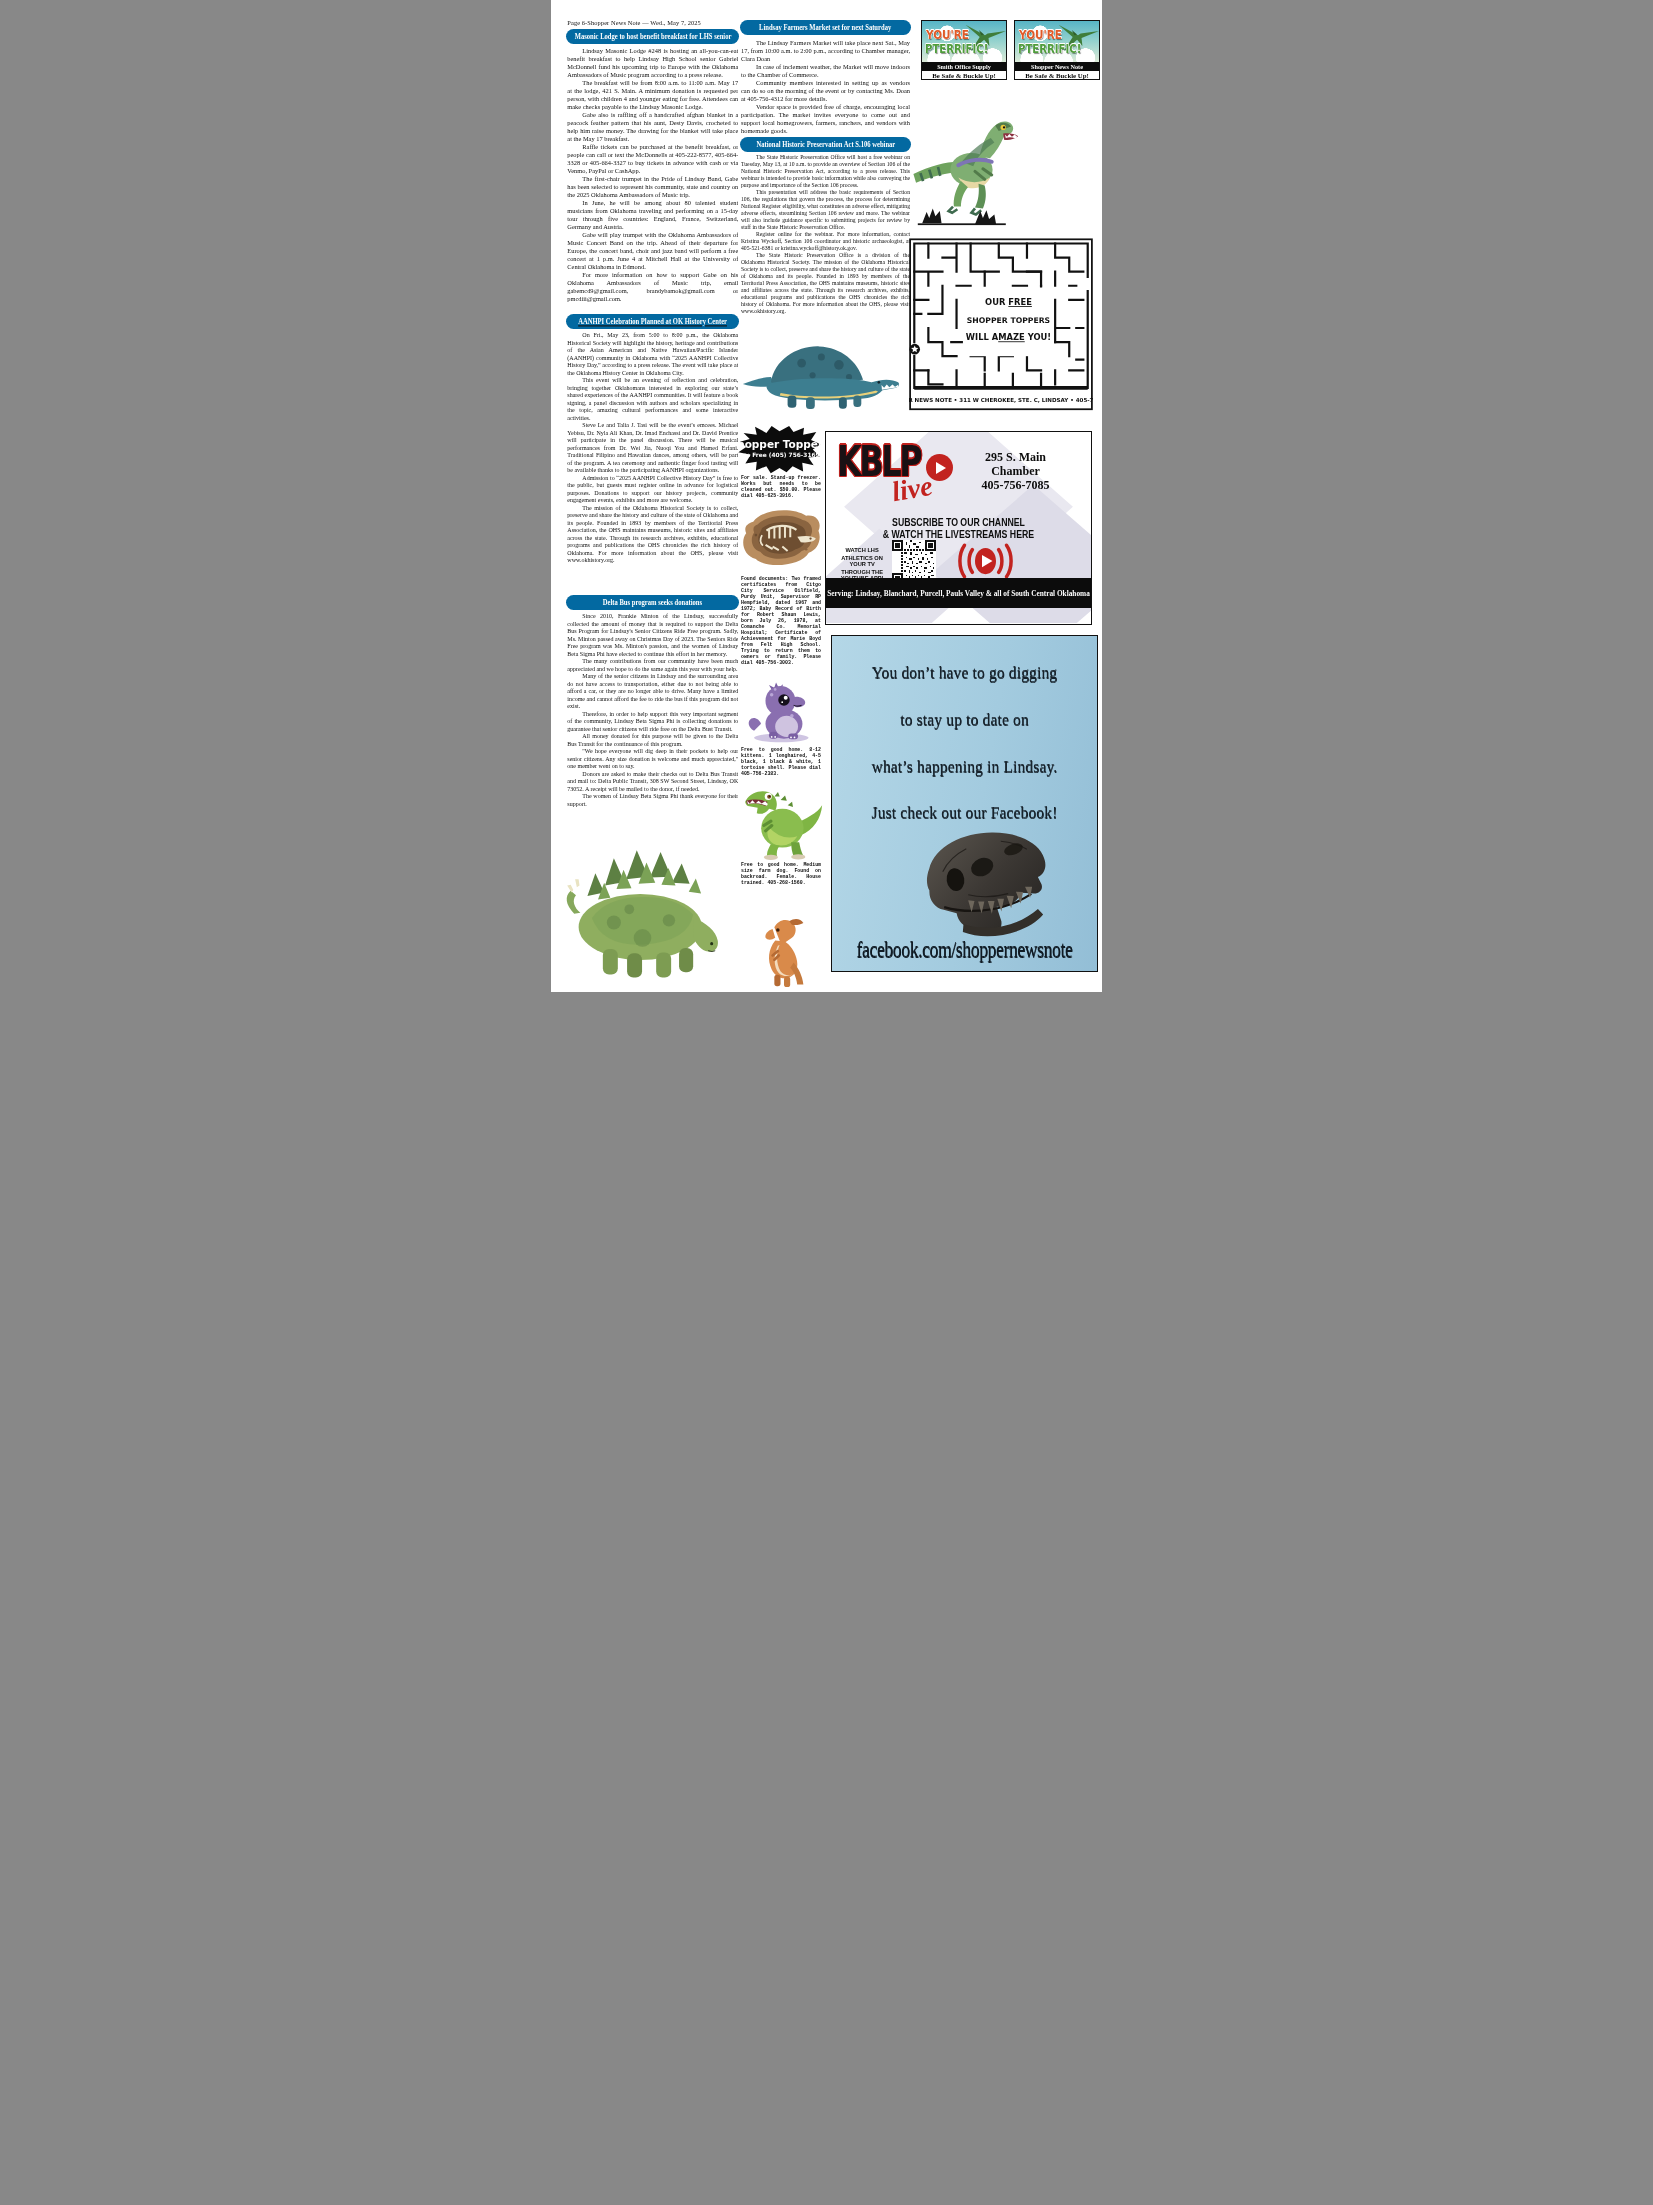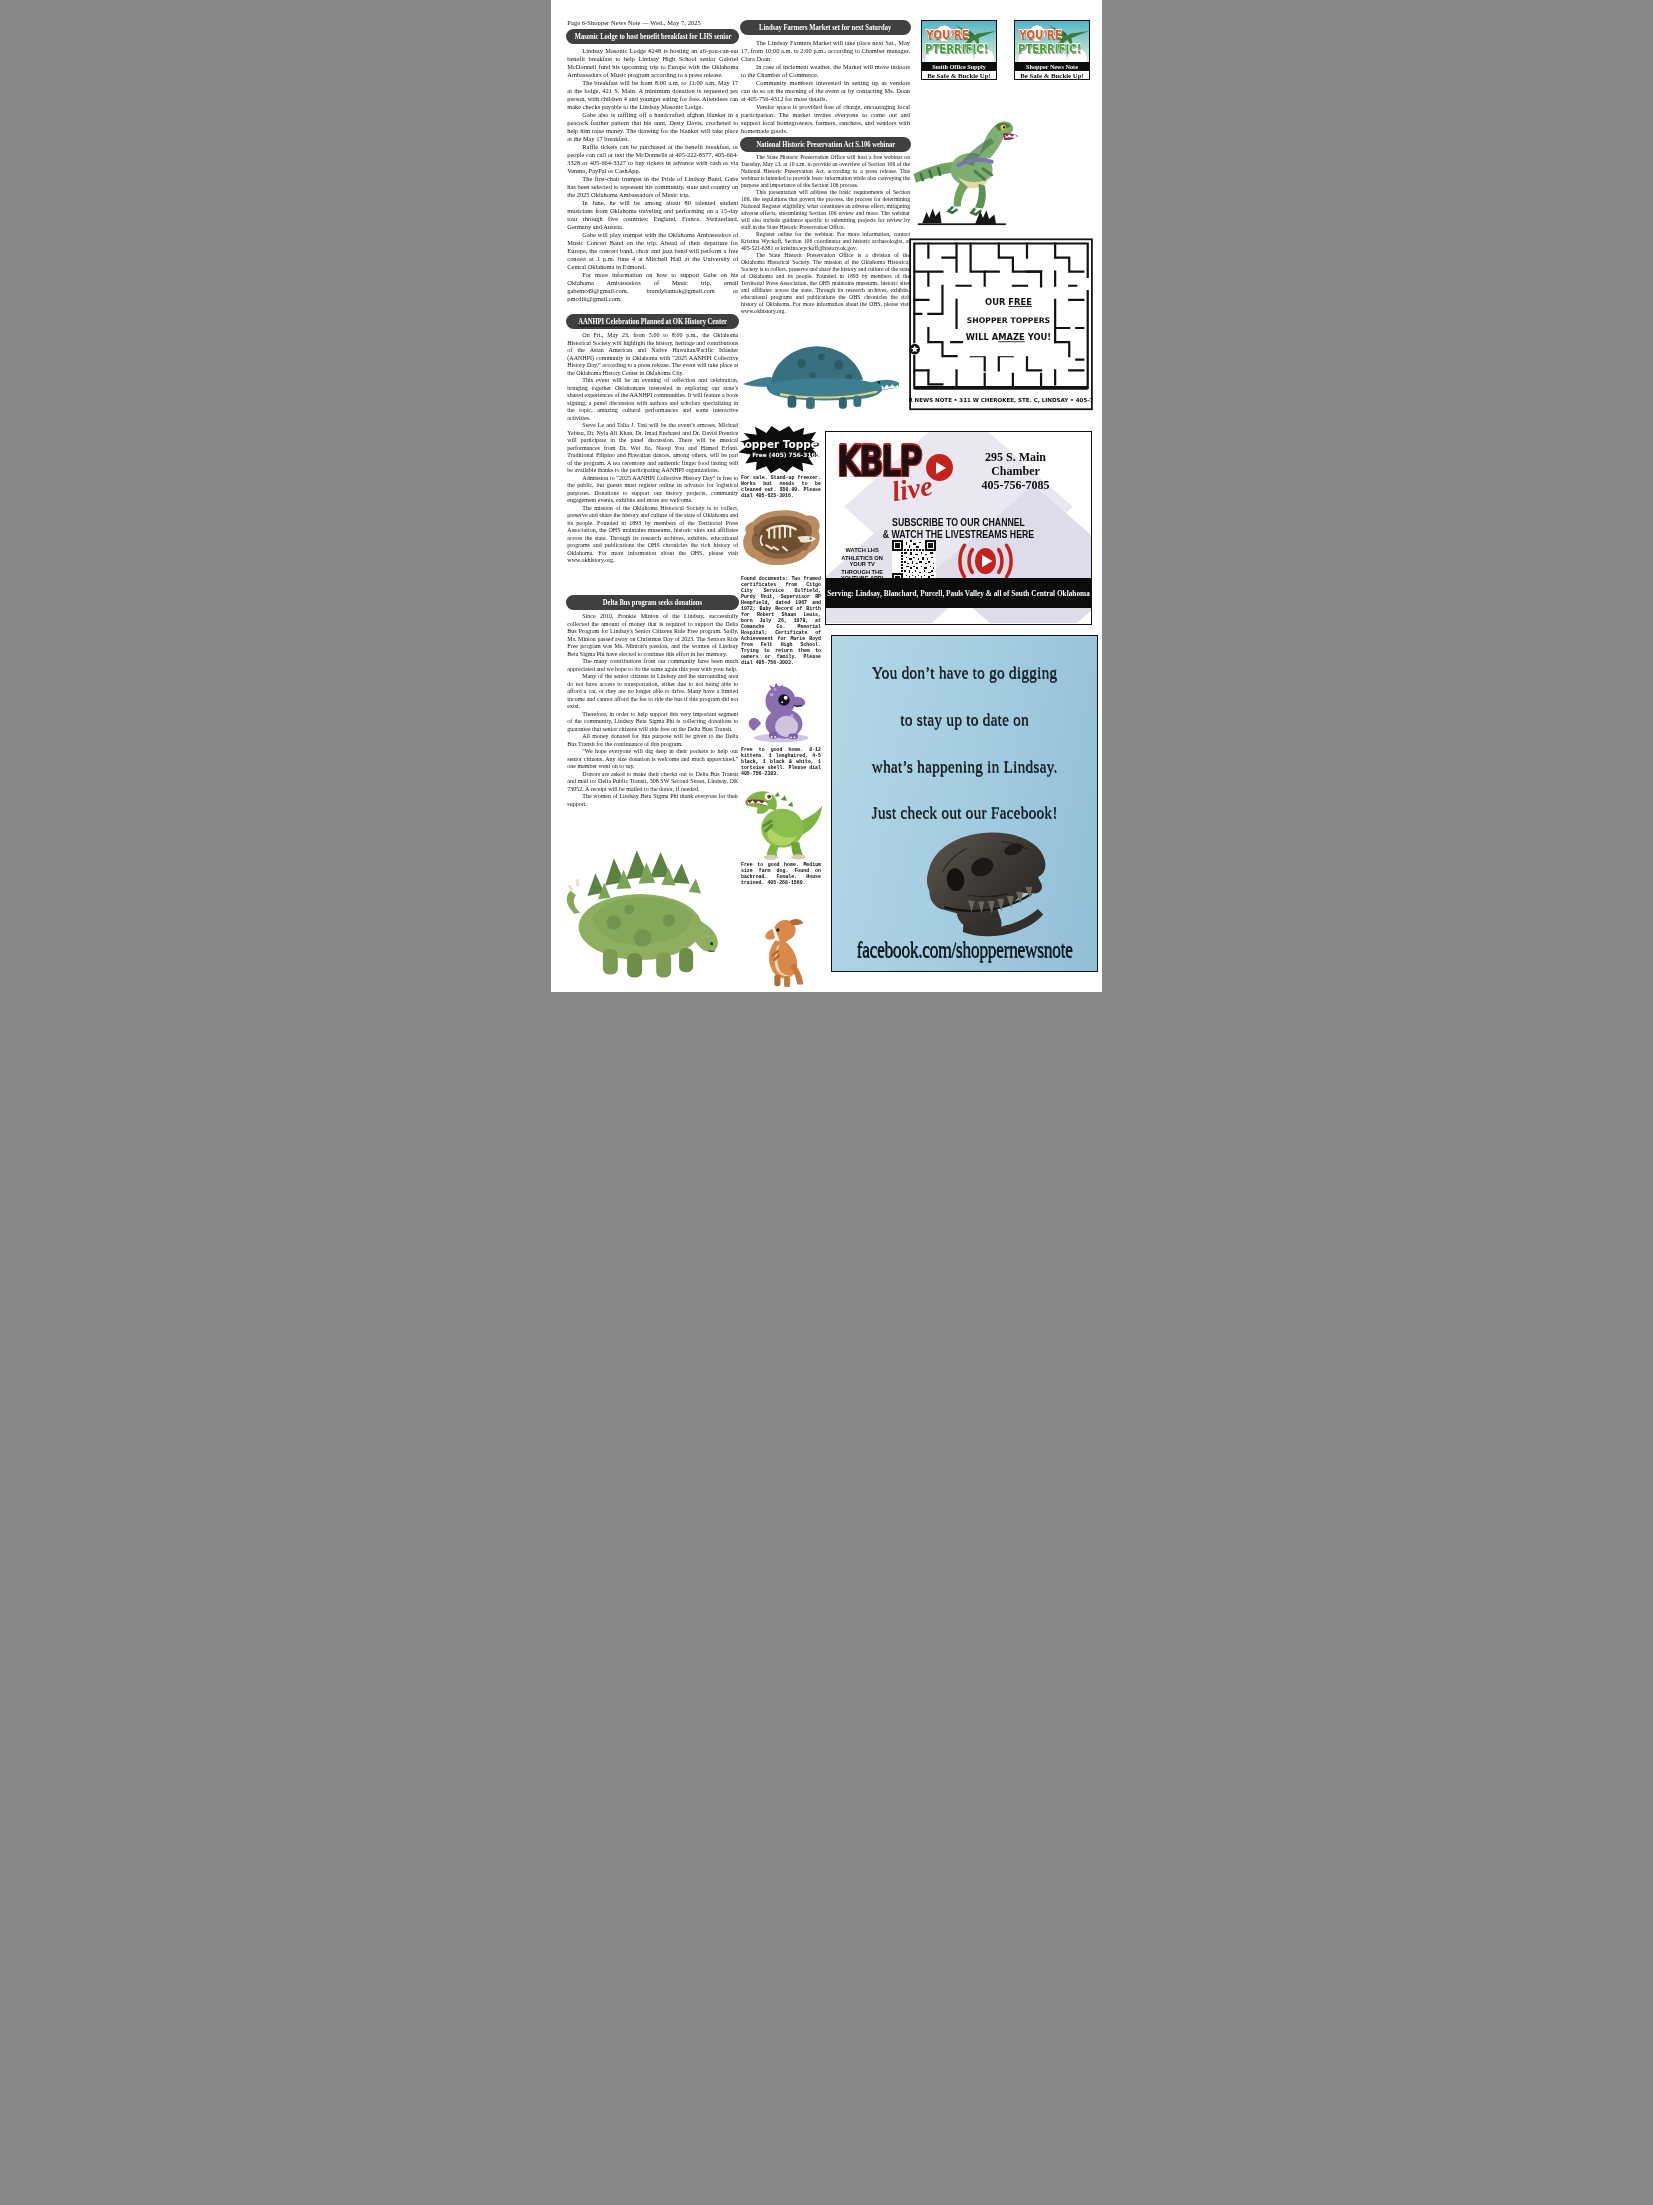--- a/index.html
+++ b/index.html
@@ -4,38 +4,38 @@
 <style>
   * { margin:0; padding:0; box-sizing:border-box; }
   html,body { background:#888; }
   #page {
     position:relative; width:551px; height:992px; background:#ffffff;
     margin:0 auto; overflow:hidden;
     font-family:"Liberation Serif","DejaVu Serif",serif; color:#111;
   }
   .abs { position:absolute; }
   
-  .pill { background:#404040; border-radius:7.5px; height:15px;
+  .pill { background:#0369a1; border-radius:7.5px; height:15px;
           display:flex; align-items:center; justify-content:center; }
   .pill span { color:#fff; font-weight:bold; font-size:7.5px; white-space:nowrap;
                transform:scale(.88,1.1); font-family:"Liberation Serif",serif; }
   
   .body p { text-indent:15px; text-align:justify; }
   .b-masonic p { font-size:6.4px; line-height:8px; }
   .b-aanhpi  p { font-size:6px; line-height:7.5px; }
   .b-delta   p { font-size:6px; line-height:7.5px; }
   .b-farmers p { font-size:6.4px; line-height:8px; }
   .b-nhpa    p { font-size:5.7px;   line-height:7px; }
   #page-header-text { font-size:6.4px; letter-spacing:0.1px; }
   
   .classified { font-family:"Liberation Mono","DejaVu Sans Mono",monospace;
                 font-weight:bold; font-size:4.9px; line-height:6px;
                 text-align:justify; color:#0d0d0d; }
   
-  .pt-ad { width:76px; height:60px; border:0.9px solid #111; background:#fff; overflow:hidden; }
+  .pt-ad { width:86px; height:60px; border:0.9px solid #111; background:#fff; overflow:hidden; }
   .pt-sky { position:relative; height:41px;
     background:
       radial-gradient(circle 11.5px at 20% 95%, #fff 98%, transparent),
       radial-gradient(circle 15px at 52% 105%, #fdfefd 98%, transparent),
       radial-gradient(circle 9.7px at 84% 90%, #fff 98%, transparent),
       radial-gradient(circle 8px at 30% 30%, #ffffff 96%, rgba(255,255,255,0)),
       linear-gradient(180deg,#57b4c6 0%,#8fd0cd 45%,#dcebd8 100%); }
   .pt-youre { position:absolute; left:4.4px; top:6.2px; font-family:"DejaVu Sans",sans-serif;
     font-weight:bold; font-size:11px; letter-spacing:0; color:#e05a28;
     text-shadow:-0.4px -0.4px 0 #fff,0.4px -0.4px 0 #fff,-0.4px 0.4px 0 #fff,0.4px 0.4px 0 #fff,0.9px 1.3px 0.9px rgba(0,0,0,.45);

